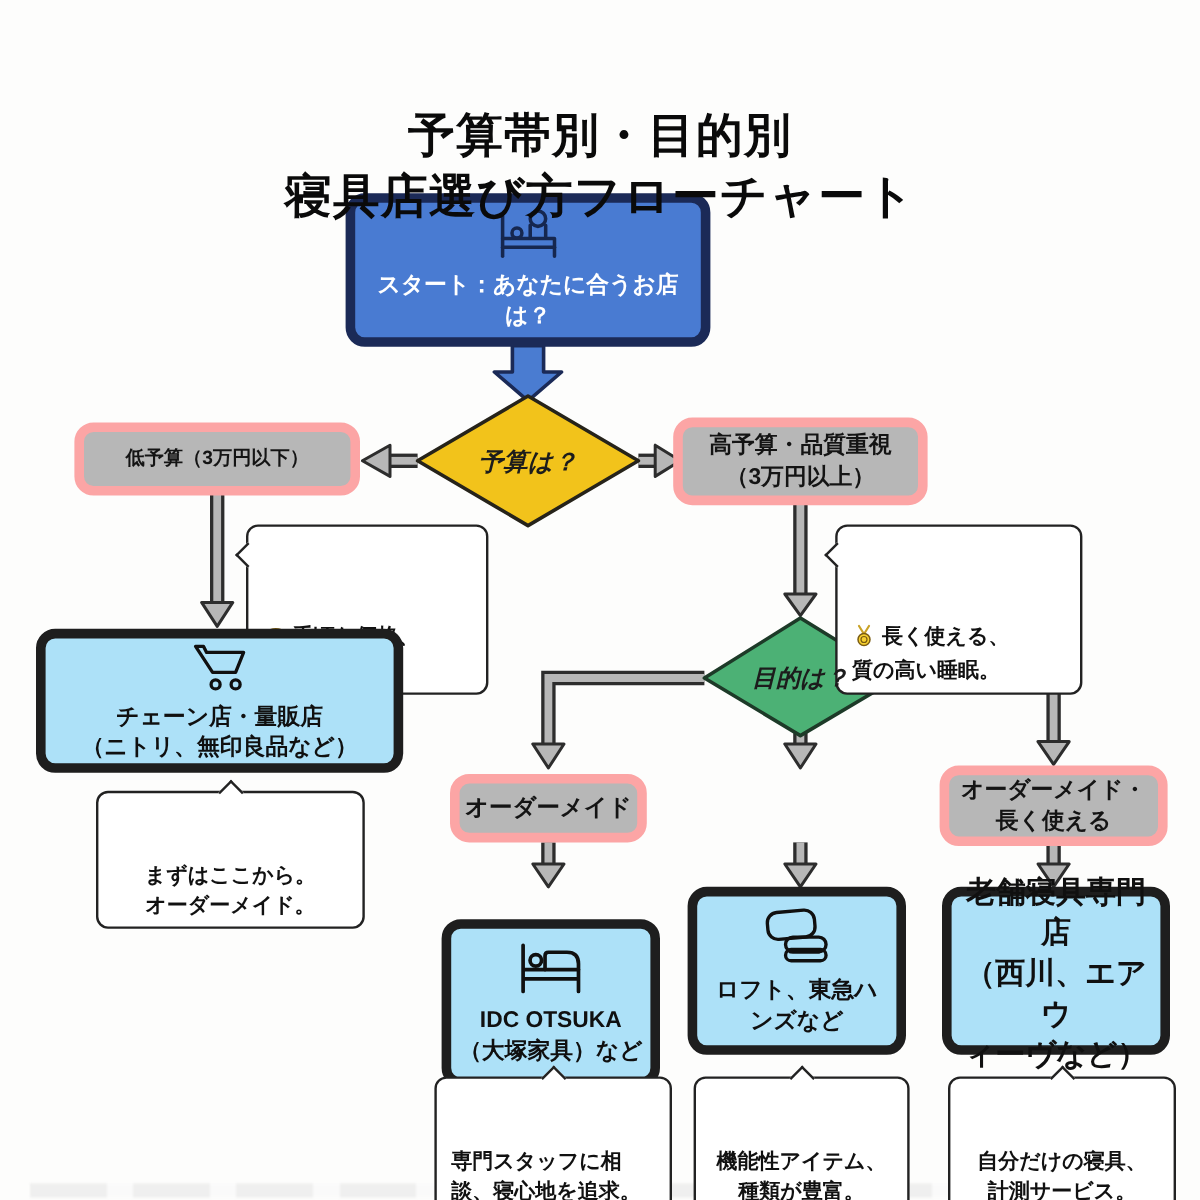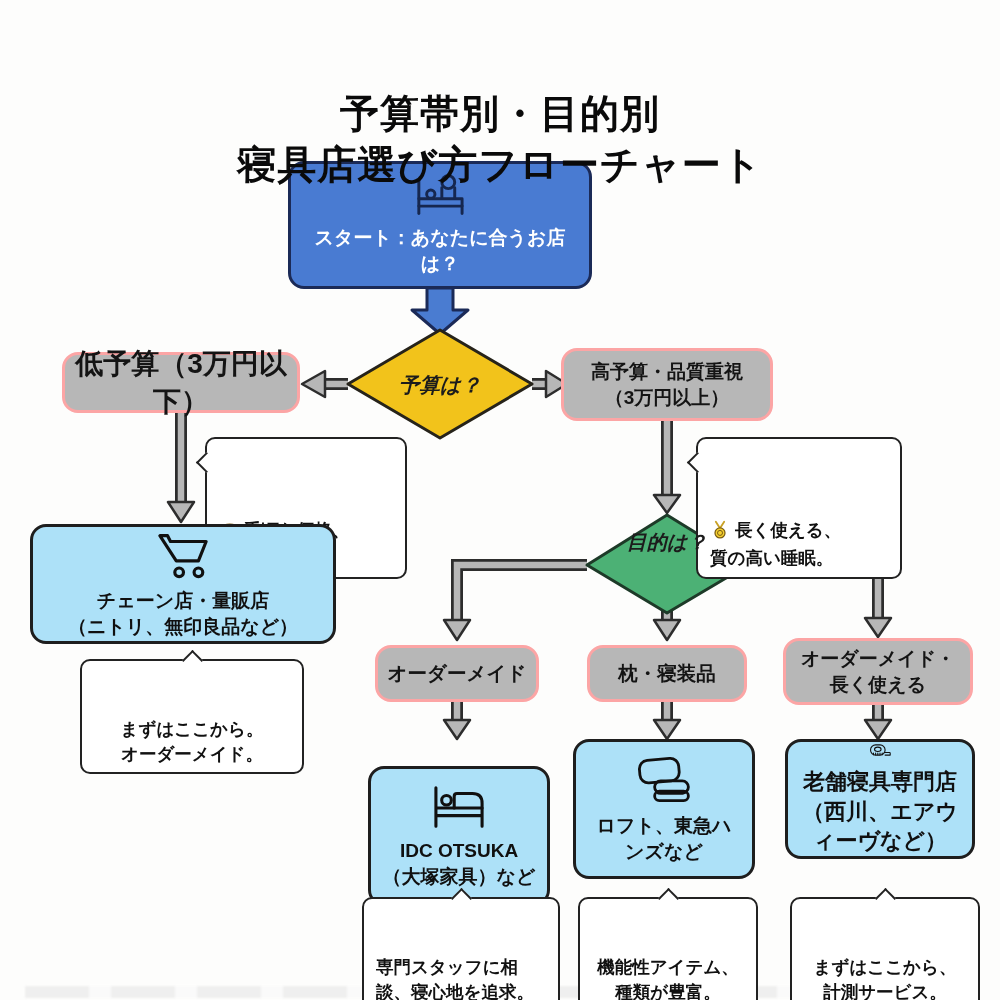--- a/index.html
+++ b/index.html
@@ -3,21 +3,21 @@
 <meta charset="utf-8">
 <style>
   html,body{margin:0;padding:0;background:#ffffff;}
   #stage{position:relative;width:1000px;height:1000px;background:#fdfdfc;overflow:hidden;
          font-family:"Liberation Sans","DejaVu Sans",sans-serif;}
   #title{position:absolute;top:44px;left:0;width:100%;text-align:center;font-weight:bold;
          font-size:39px;line-height:1.32;color:#0a0a0a;z-index:3;white-space:pre-line;letter-spacing:1px;margin-top:44px;}
   #connectors{position:absolute;left:0;top:0;z-index:1;}
   .box{position:absolute;z-index:2;box-sizing:border-box;display:flex;flex-direction:column;
        align-items:center;justify-content:center;text-align:center;
-       border:3px solid #fca5a5;border-radius:16px;font-weight:bold;}
+       border:8px solid #fca5a5;border-radius:16px;font-weight:bold;}
   .lbl{white-space:pre-line;line-height:1.35;}
   .gray{background:#b7b7b7;color:#141414;}
   .blue-start{background:#497bd2;border-color:#1b2a57;color:#ffffff;}
   .lightblue{background:#ade1f8;border-color:#1e1e1e;color:#101010;}
   .diamond-label{position:absolute;z-index:2;font-weight:bold;color:#1c1c1c;text-align:center;
        transform:translate(-50%,-50%);white-space:nowrap;font-style:italic;}
   .callout{position:absolute;z-index:2;box-sizing:border-box;background:#ffffff;
        border:2.5px solid #222222;border-radius:10px;font-weight:bold;color:#111111;
        font-size:17.5px;line-height:1.42;padding:6px 12px;white-space:pre-line;}
   .callout.center{text-align:center;}
@@ -110,21 +110,21 @@
       <circle cx="22" cy="23" r="4.5"></circle>
         <circle cx="41" cy="10" r="7"></circle>
       <path d="M34 16 V27 M48 16 V27"></path>
     </svg>
     <div class="lbl">スタート：あなたに合うお店
 は？</div>
   </div>
 
   <div class="diamond-label" style="left:440px;top:385px;font-size:20.5px;">予算は？</div>
 
-  <div class="box gray" style="left:62px;top:352px;width:238px;height:61px;font-size:28px;">
+  <div class="box gray" style="left:62px;top:352px;width:238px;height:61px;font-size:16px;">
     <div class="lbl">低予算（3万円以下）</div>
   </div>
 
   <div class="box gray" style="left:561px;top:348px;width:212px;height:73px;font-size:19px;">
     <div class="lbl">高予算・品質重視
 （3万円以上）</div>
   </div>
 
   <div class="callout" style="left:205px;top:437px;width:202px;">
     <span class="tail tail-left"></span>
@@ -159,27 +159,24 @@
     <div class="lbl">チェーン店・量販店
 （ニトリ、無印良品など）</div>
   </div>
 
   <div class="callout center" style="left:80px;top:659px;width:224px;">
     <span class="tail tail-top"></span>
     <span>まずはここから。
 オーダーメイド。</span>
   </div>
 
-  <div class="diamond-label" style="left:667px;top:542px;font-size:20px;">目的は？</div>
+  <div class="diamond-label" style="left:667px;top:565px;font-size:20px;">目的は？</div>
 
   <div class="box gray" style="left:375px;top:645px;width:164px;height:57px;font-size:19.5px;">
     <div class="lbl">オーダーメイド</div>
-  </div>
-  <div class="box gray" style="left:587px;top:645px;width:160px;height:57px;font-size:19.5px;">
-    <div class="lbl">枕・寝装品</div>
   </div>
   <div class="box gray" style="left:783px;top:638px;width:190px;height:67px;font-size:19px;">
     <div class="lbl">オーダーメイド・
 長く使える</div>
   </div>
 
   <div class="box lightblue" style="left:368px;top:766px;width:182px;height:140px;font-size:19px;">
     <svg class="node-icon" width="62" height="50" viewBox="0 0 64 52" fill="none" stroke="#101010" stroke-width="3.2" stroke-linecap="round" stroke-linejoin="round">
       <path d="M8 6 V46 M8 27 H56 M8 35 H56 M56 27 V46"></path>
       <circle cx="19" cy="19" r="5"></circle>
@@ -193,21 +190,21 @@
     <svg class="node-icon" width="60" height="54" viewBox="0 0 64 56" fill="none" stroke="#101010" stroke-width="3" stroke-linecap="round" stroke-linejoin="round">
       <rect x="6" y="6" width="42" height="24" rx="9" transform="rotate(-5 27 18)"></rect>
       <rect x="22" y="29" width="36" height="13" rx="6.5"></rect>
       <rect x="22" y="40" width="36" height="10" rx="5"></rect>
       <path d="M26 42 H52"></path>
     </svg>
     <div class="lbl">ロフト、東急ハ
 ンズなど</div>
   </div>
 
-  <div class="box lightblue" style="left:785px;top:739px;width:190px;height:120px;font-size:22px;">
+  <div class="box lightblue" style="left:785px;top:739px;width:190px;height:140px;font-size:25px;">
     <svg class="node-icon" width="58" height="46" viewBox="0 0 64 52" fill="none" stroke="#101010" stroke-width="3" stroke-linecap="round" stroke-linejoin="round">
       <rect x="6" y="8" width="40" height="28" rx="14"></rect>
       <ellipse cx="26" cy="20" rx="9" ry="6"></ellipse>
       <path d="M44 29 H58 q2 0 2 2 v5 H46"></path>
       <path d="M14 30 v5 M20 30 v5 M26 30 v5 M32 30 v5 M38 30 v5"></path>
     </svg>
     <div class="lbl">老舗寝具専門店
 （西川、エアウ
 ィーヴなど）</div>
   </div>
@@ -217,17 +214,17 @@
     <span>専門スタッフに相
 談、寝心地を追求。</span>
   </div>
   <div class="callout center" style="left:578px;top:897px;width:180px;">
     <span class="tail tail-top"></span>
     <span>機能性アイテム、
 種類が豊富。</span>
   </div>
   <div class="callout center" style="left:790px;top:897px;width:190px;">
     <span class="tail tail-top"></span>
-    <span>まずはここから、
+    <span>自分だけの寝具、
 計測サービス。</span>
   </div>
 
 </div>
 
 </body></html>

